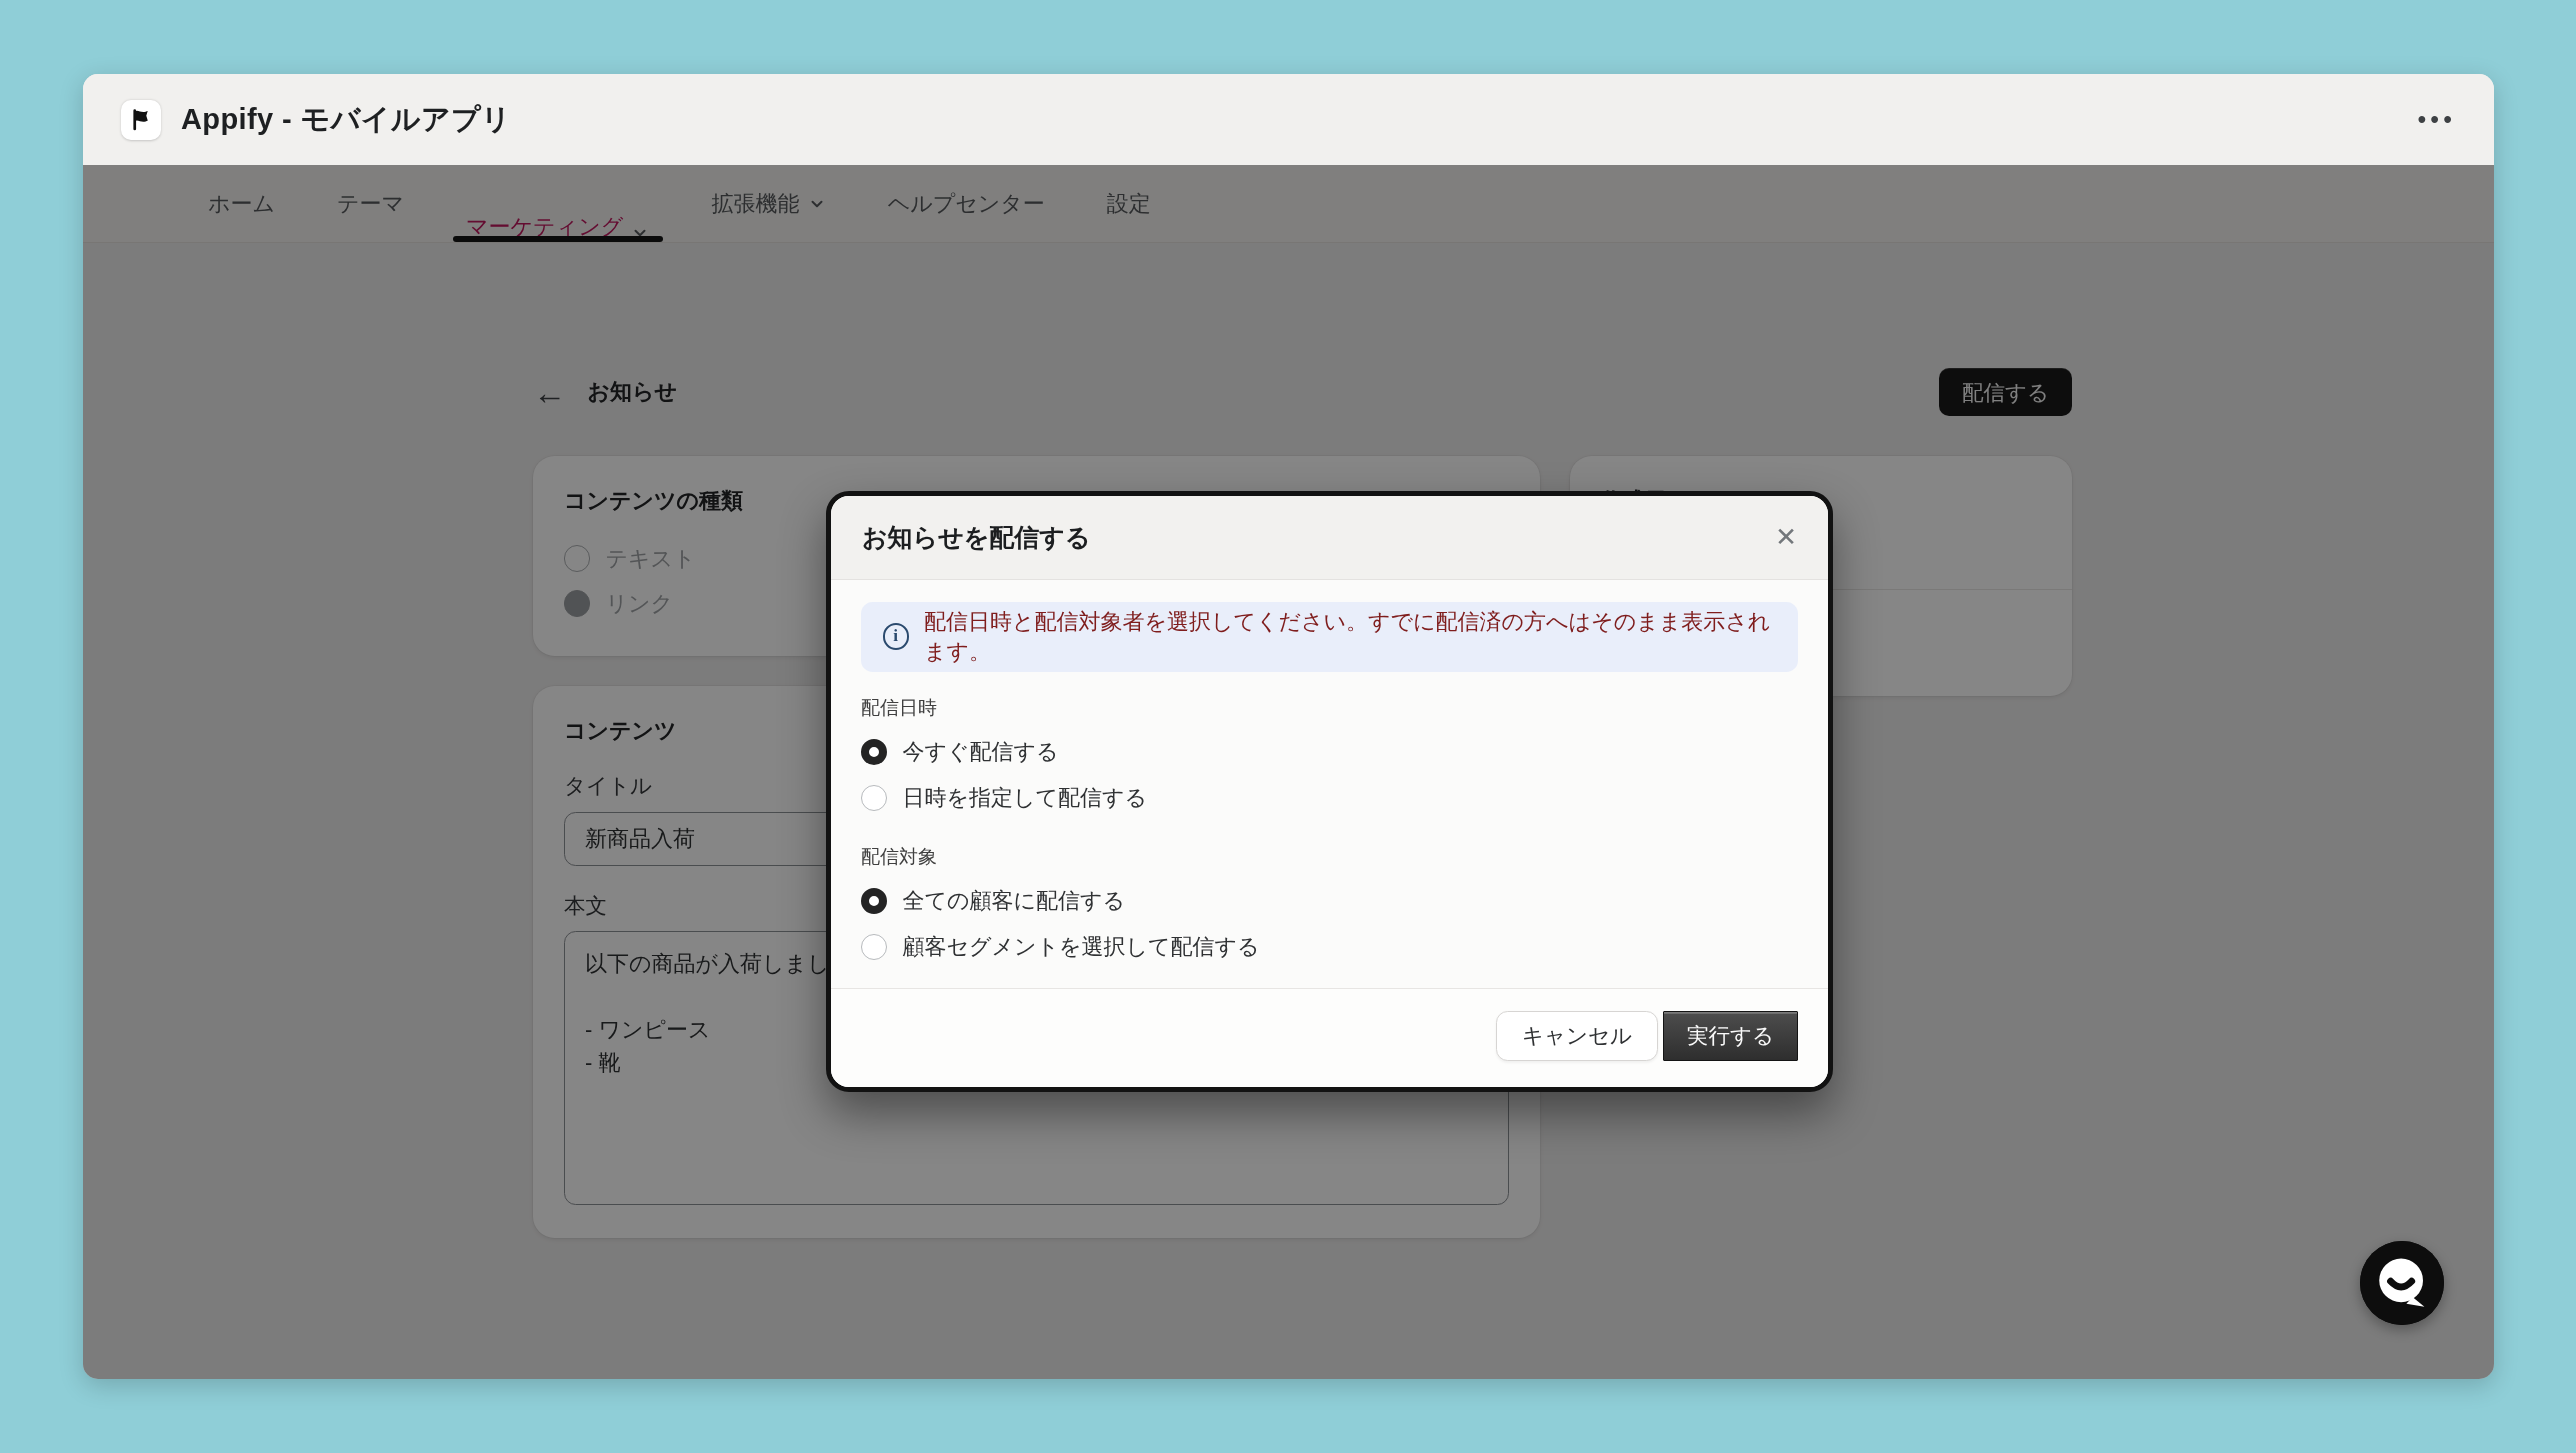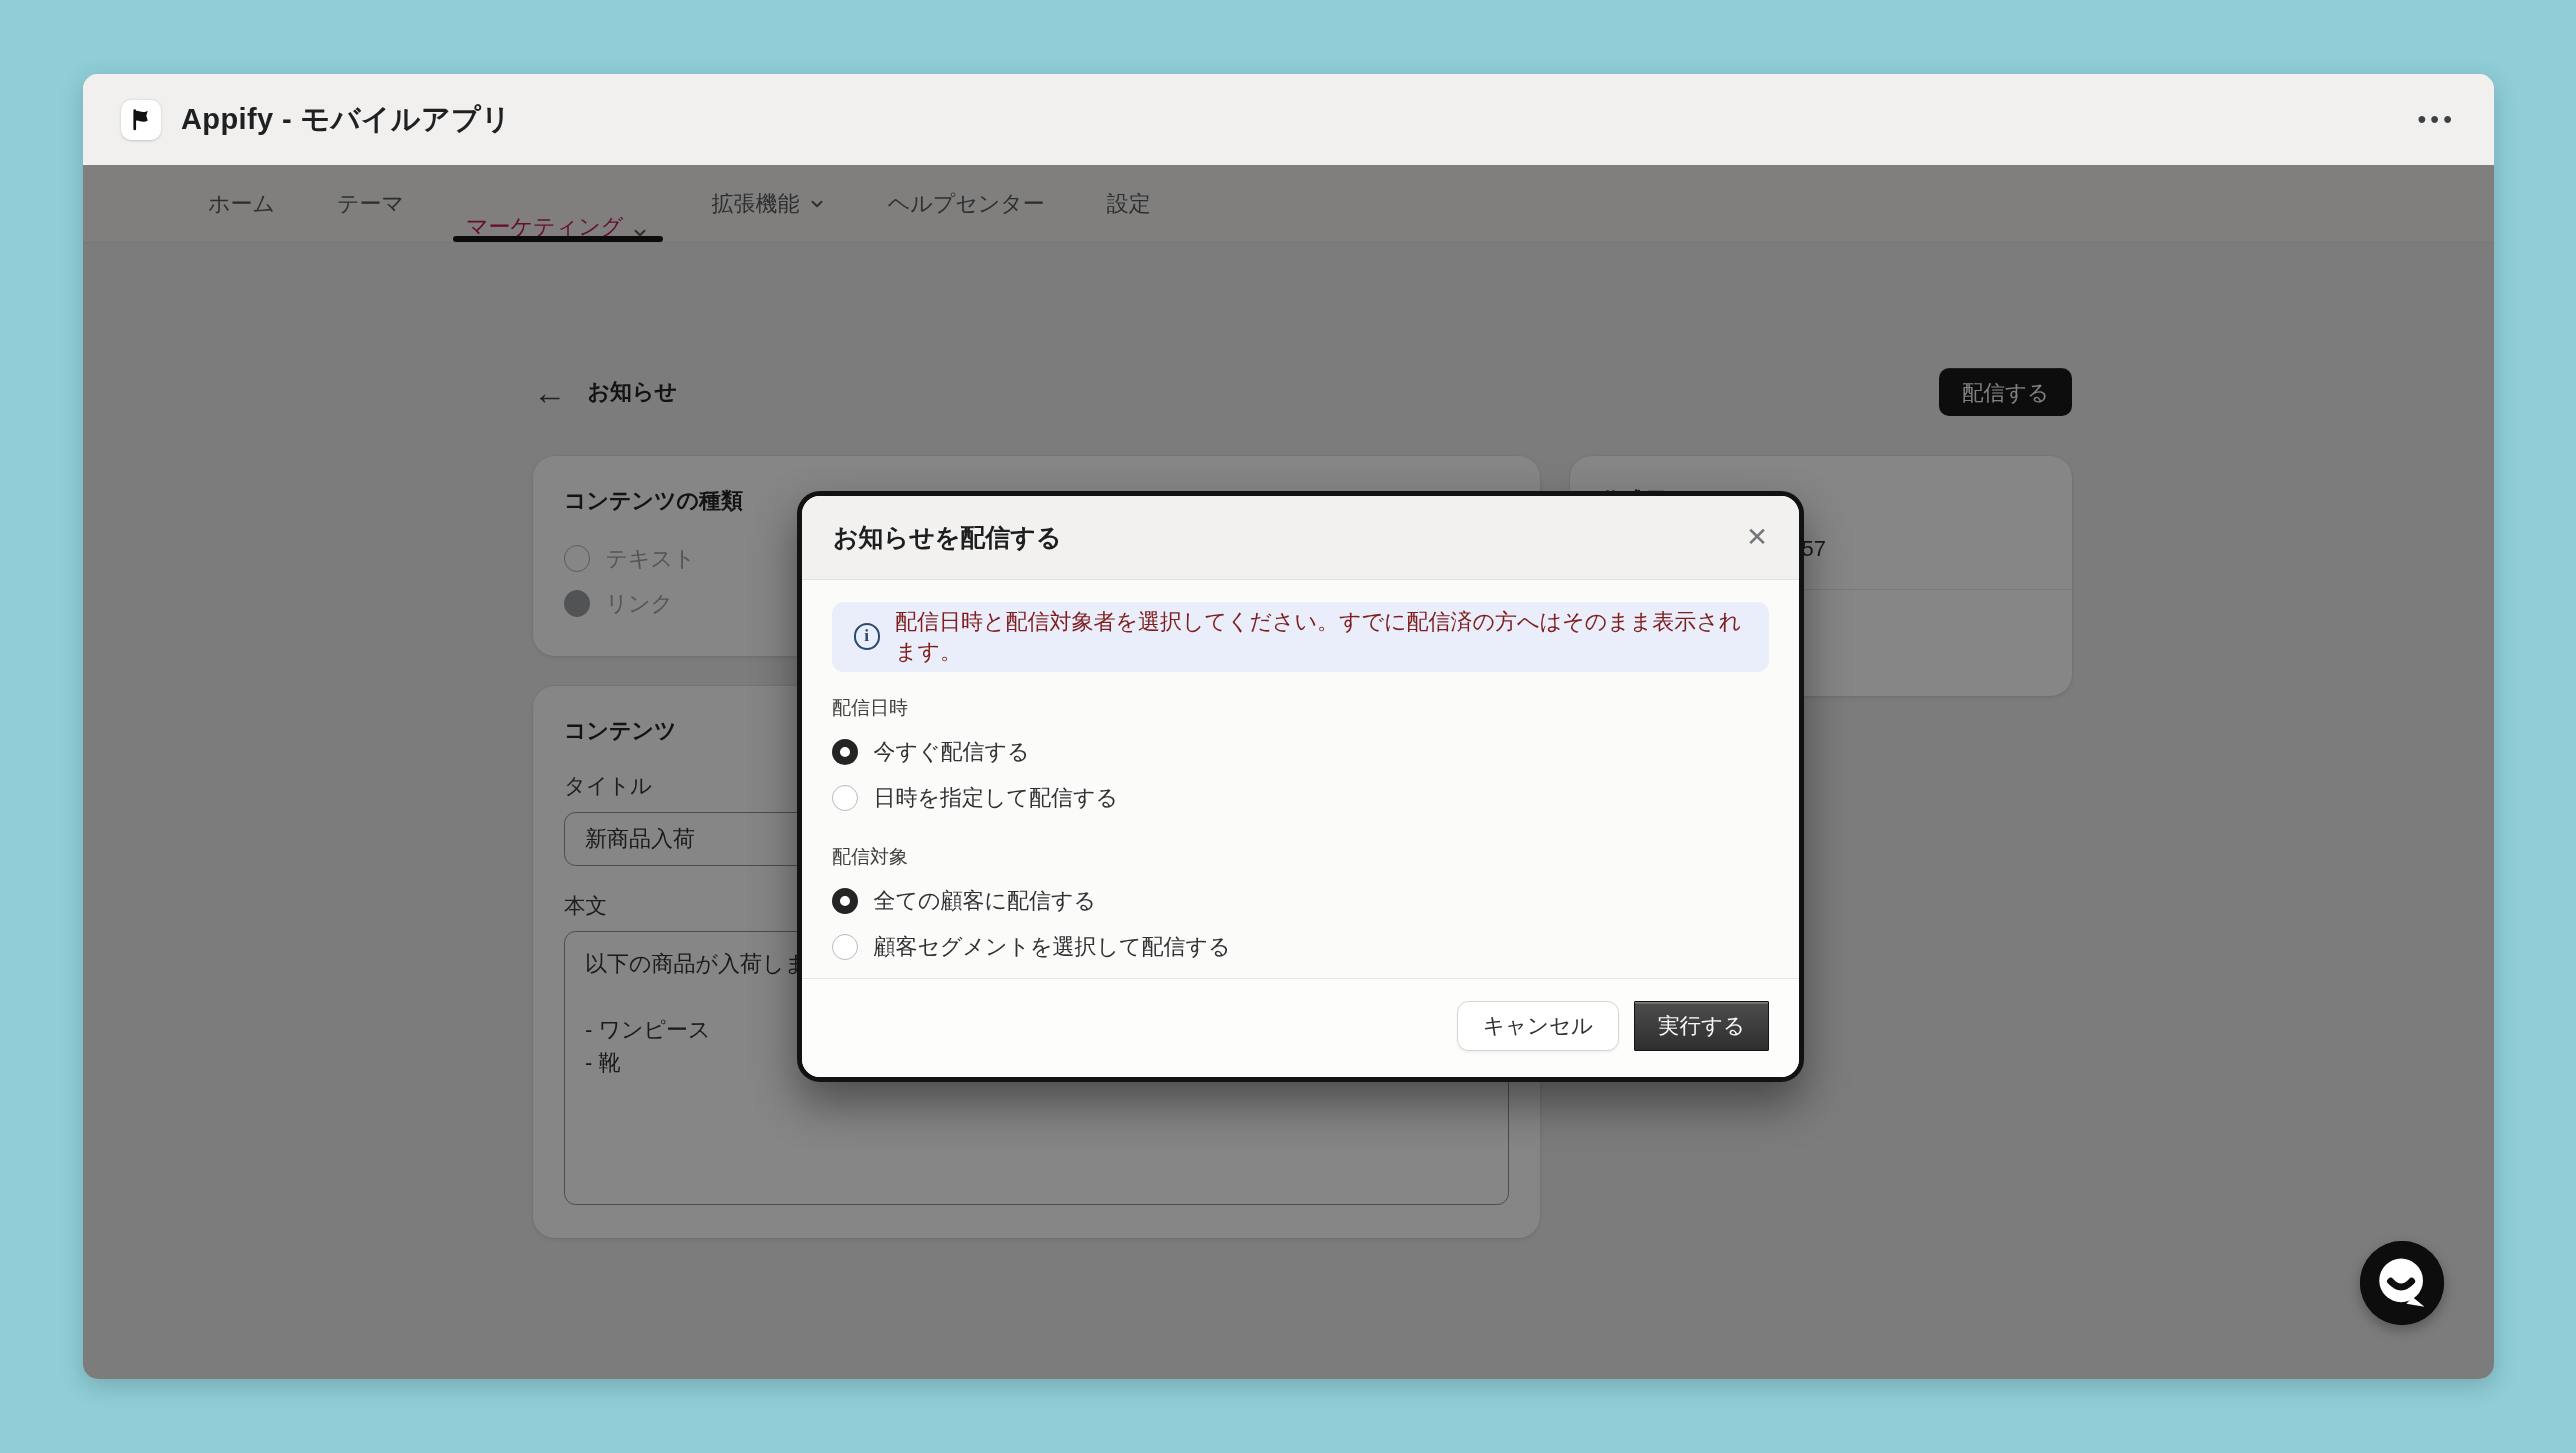--- a/index.html
+++ b/index.html
@@ -93,21 +93,21 @@
   
   .overlay{position:absolute;inset:0;background:rgba(0,0,0,.47);z-index:5;}
   
   .chat-fab{
     position:absolute;right:50px;bottom:54px;width:84px;height:84px;border-radius:50%;
     background:#0d0d0d;z-index:6;display:flex;align-items:center;justify-content:center;
     cursor:pointer;box-shadow:0 5px 13.2px rgba(0,0,0,.3);
   }
   
   .modal{
-    position:absolute;left:797px;top:491px;width:1007px;z-index:20;
+    position:absolute;left:826px;top:491px;width:1007px;z-index:20;
     background:#fbfbfa;border:5.8px solid #121212;border-radius:23px;box-sizing:border-box;
     box-shadow:0 21.5px 45px rgba(0,0,0,.42);overflow:hidden;
   }
   .modal-header{
     background:#f2f1ef;padding:25px 31px;display:flex;align-items:center;
     border-bottom:1.7px solid #e4e2e0;
   }
   .modal-title{font-size:25px;font-weight:700;color:#1c1e20;}
   .modal-close{margin-left:auto;font-size:26.4px;color:#73777b;cursor:pointer;line-height:1;}
   .modal-body{padding:21.5px 30px 0;}
@@ -117,22 +117,22 @@
   }
   .info-icon{
     width:26.4px;height:26.4px;border-radius:50%;border:2.5px solid #2b4a6e;box-sizing:border-box;
     display:flex;align-items:center;justify-content:center;flex:0 0 auto;
     font-size:17.3px;font-weight:700;color:#2b4a6e;font-family:"Liberation Serif","DejaVu Serif",serif;
   }
   .info-text{font-size:22px;color:#7f1d1d;}
   .group-label{font-size:19px;color:#404040;margin-top:23px;}
   .modal-options{margin-top:8.3px;}
   .modal-footer{
-    margin-top:8px;border-top:1.7px solid #e7e5e3;background:#fdfdfc;
-    padding:21.5px 30px 26.4px;display:flex;justify-content:flex-end;gap:15px;
+    margin-top:18px;border-top:1.7px solid #e7e5e3;background:#fdfdfc;
+    padding:21.5px 30px 26.4px;display:flex;justify-content:flex-end;gap:5px;
   }
   .btn-cancel{
     height:50px;padding:0 25px;border-radius:11.6px;background:#ffffff;
     border:1.7px solid #d7d5d3;font-size:21.5px;color:#2f3133;
     box-shadow:0 1.7px 2.5px rgba(0,0,0,.05);
   }
   .btn-submit{
     height:50px;padding:0 23px;border-radius:1px;
     background:linear-gradient(180deg,#4d4d4d,#2e2e2e);
     border:1.7px solid #141414;font-size:21.5px;color:#fafafa;

